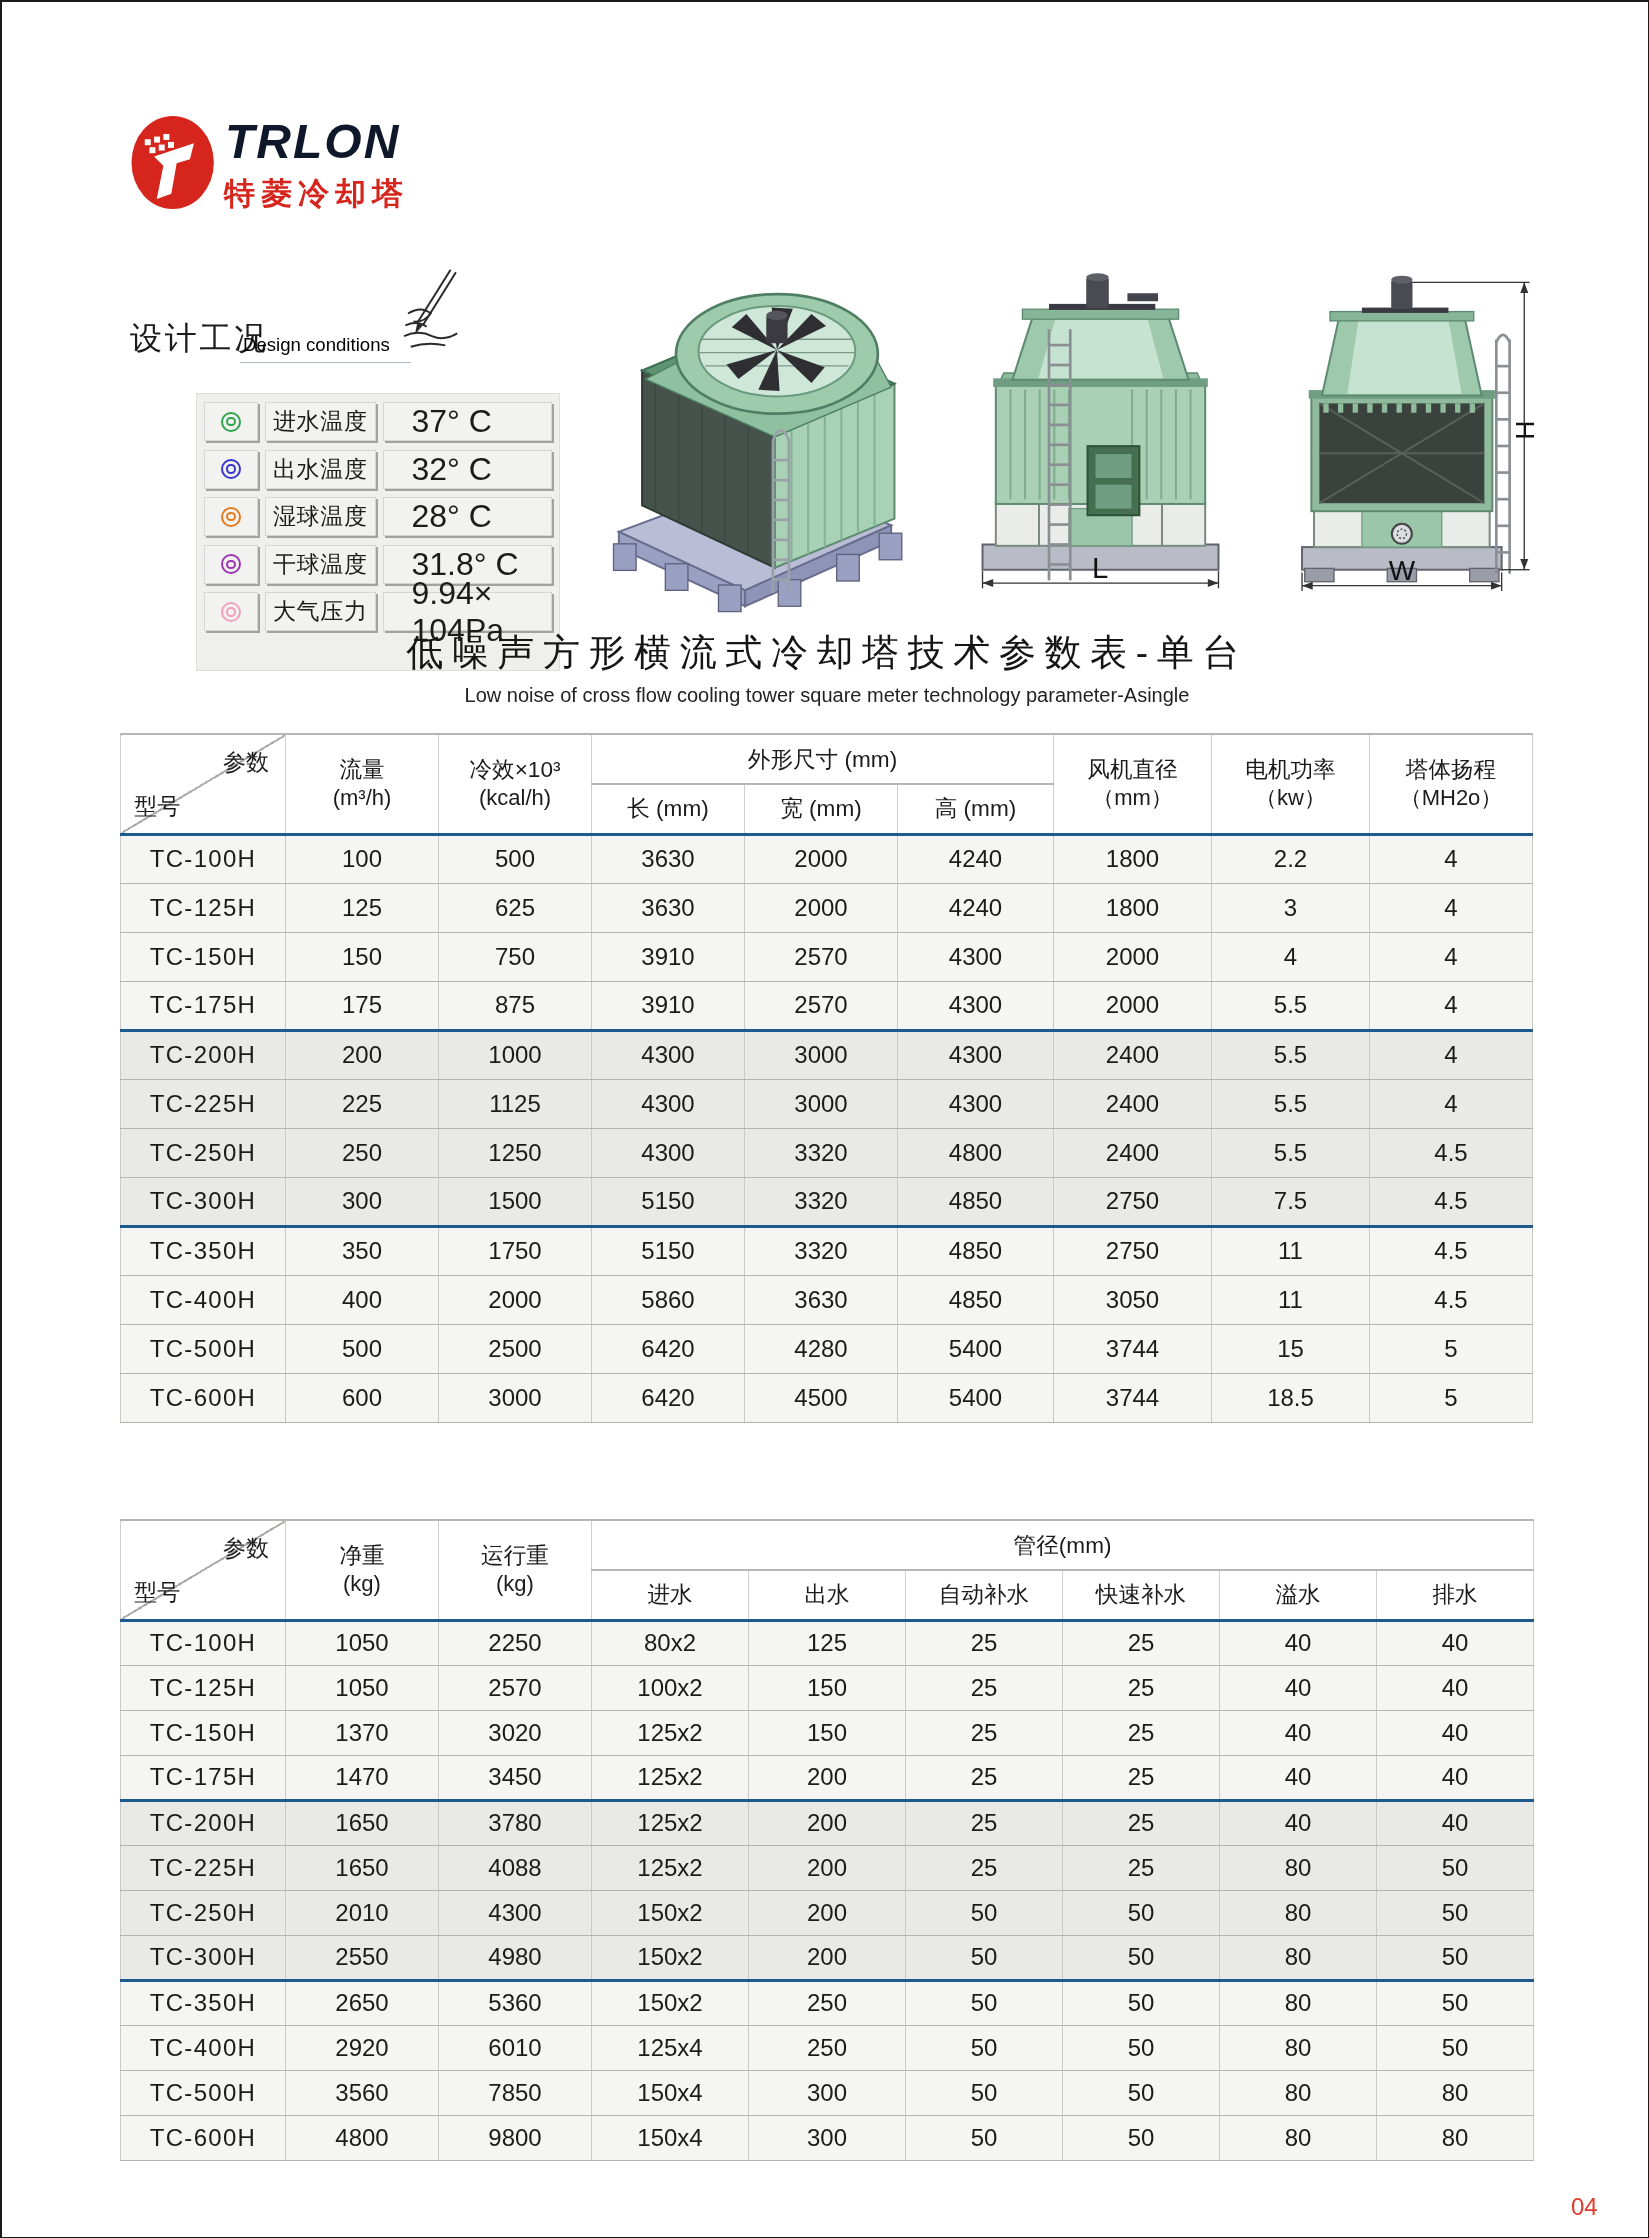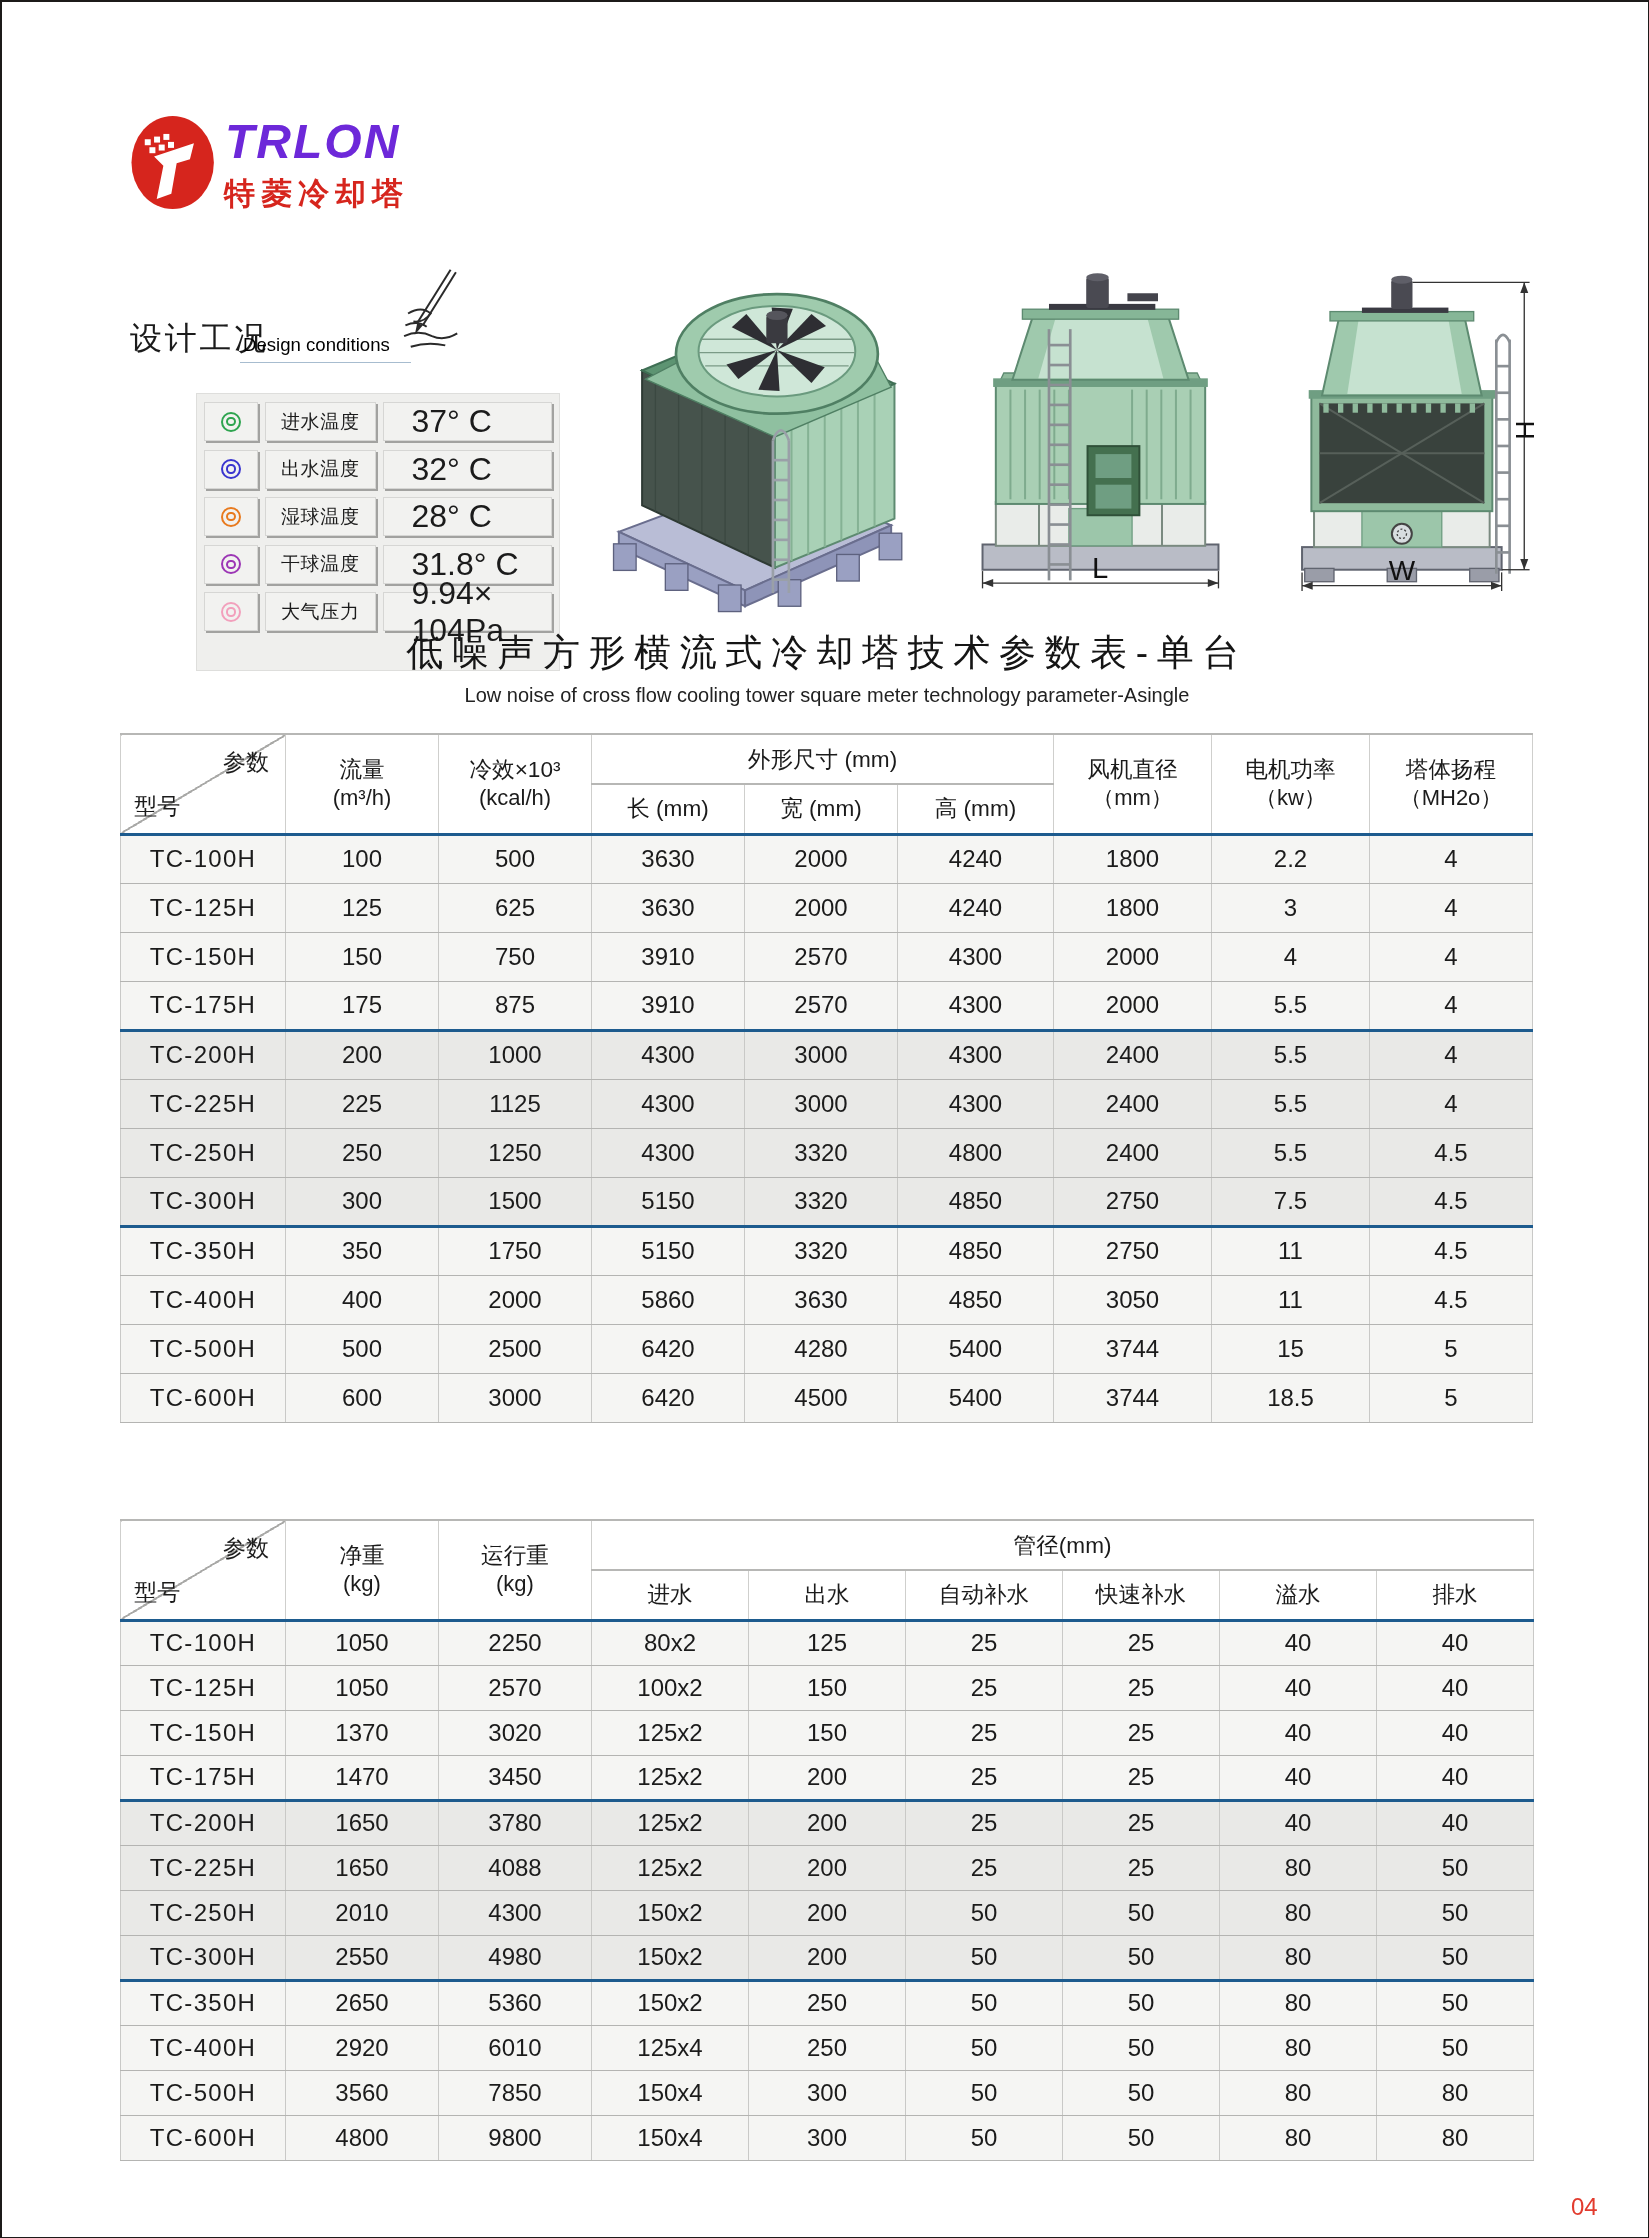--- a/index.html
+++ b/index.html
@@ -3,35 +3,35 @@
 <meta charset="utf-8">
 <style>
   html,body{margin:0;padding:0;background:#555;}
   .page{position:relative;width:1650px;height:2239px;background:#ffffff;
         border:2.7px solid #1c1a19;box-sizing:border-box;overflow:hidden;
         font-family:"Liberation Sans","DejaVu Sans",sans-serif;color:#1b1b1b;}
   .abs{position:absolute;}
 
   
   .brand{left:223px;top:112px;font-size:48px;font-weight:bold;font-style:italic;
-         letter-spacing:2px;color:#6d28d9;}
+         letter-spacing:2px;color:#0f172a;}
   .brand-cn{left:222px;top:171px;font-size:31px;font-weight:bold;letter-spacing:6px;color:#d6251d;}
   .page-title{left:413px;top:133px;font-size:36px;font-weight:bold;letter-spacing:1.3px;}
 
   
   .dc-title-cn{left:128px;top:315px;font-size:32px;letter-spacing:2.7px;}
   .dc-title-en{left:241px;top:332px;font-size:18.6px;color:#000000;}
   .dc-underline{left:238px;top:360px;width:171px;height:1.3px;background:#a7bccf;}
   .dc-panel{left:194px;top:391px;width:364px;height:278px;background:#efefed;
             border:0.7px solid #dededc;padding:8px 6.6px 0 6.6px;box-sizing:border-box;}
   .dc-row{display:flex;gap:6.6px;height:39px;margin-bottom:8.6px;}
   .dc-cell{background:#f2f2f0;border:0.7px solid #d6d6d4;box-shadow:2px 2px 0 #a2a2a0;
            box-sizing:border-box;display:flex;align-items:center;}
   .dc-icon{width:55px;justify-content:center;}
-  .dc-label{width:112px;justify-content:center;font-size:19px;letter-spacing:0.7px;}
+  .dc-label{width:112px;justify-content:center;font-size:23px;letter-spacing:0.7px;}
   .dc-value{width:171px;padding-left:28px;font-size:32px;}
   .tgt{width:16px;height:16px;border:2px solid #333;border-radius:50%;
        display:flex;align-items:center;justify-content:center;}
   .tgt i{width:5.3px;height:5.3px;border:2px solid #333;border-radius:50%;display:block;}
 
   
   .tower{overflow:visible;}
 
   
   .sec-title{left:0;top:626px;width:1650px;text-align:center;font-size:37px;

